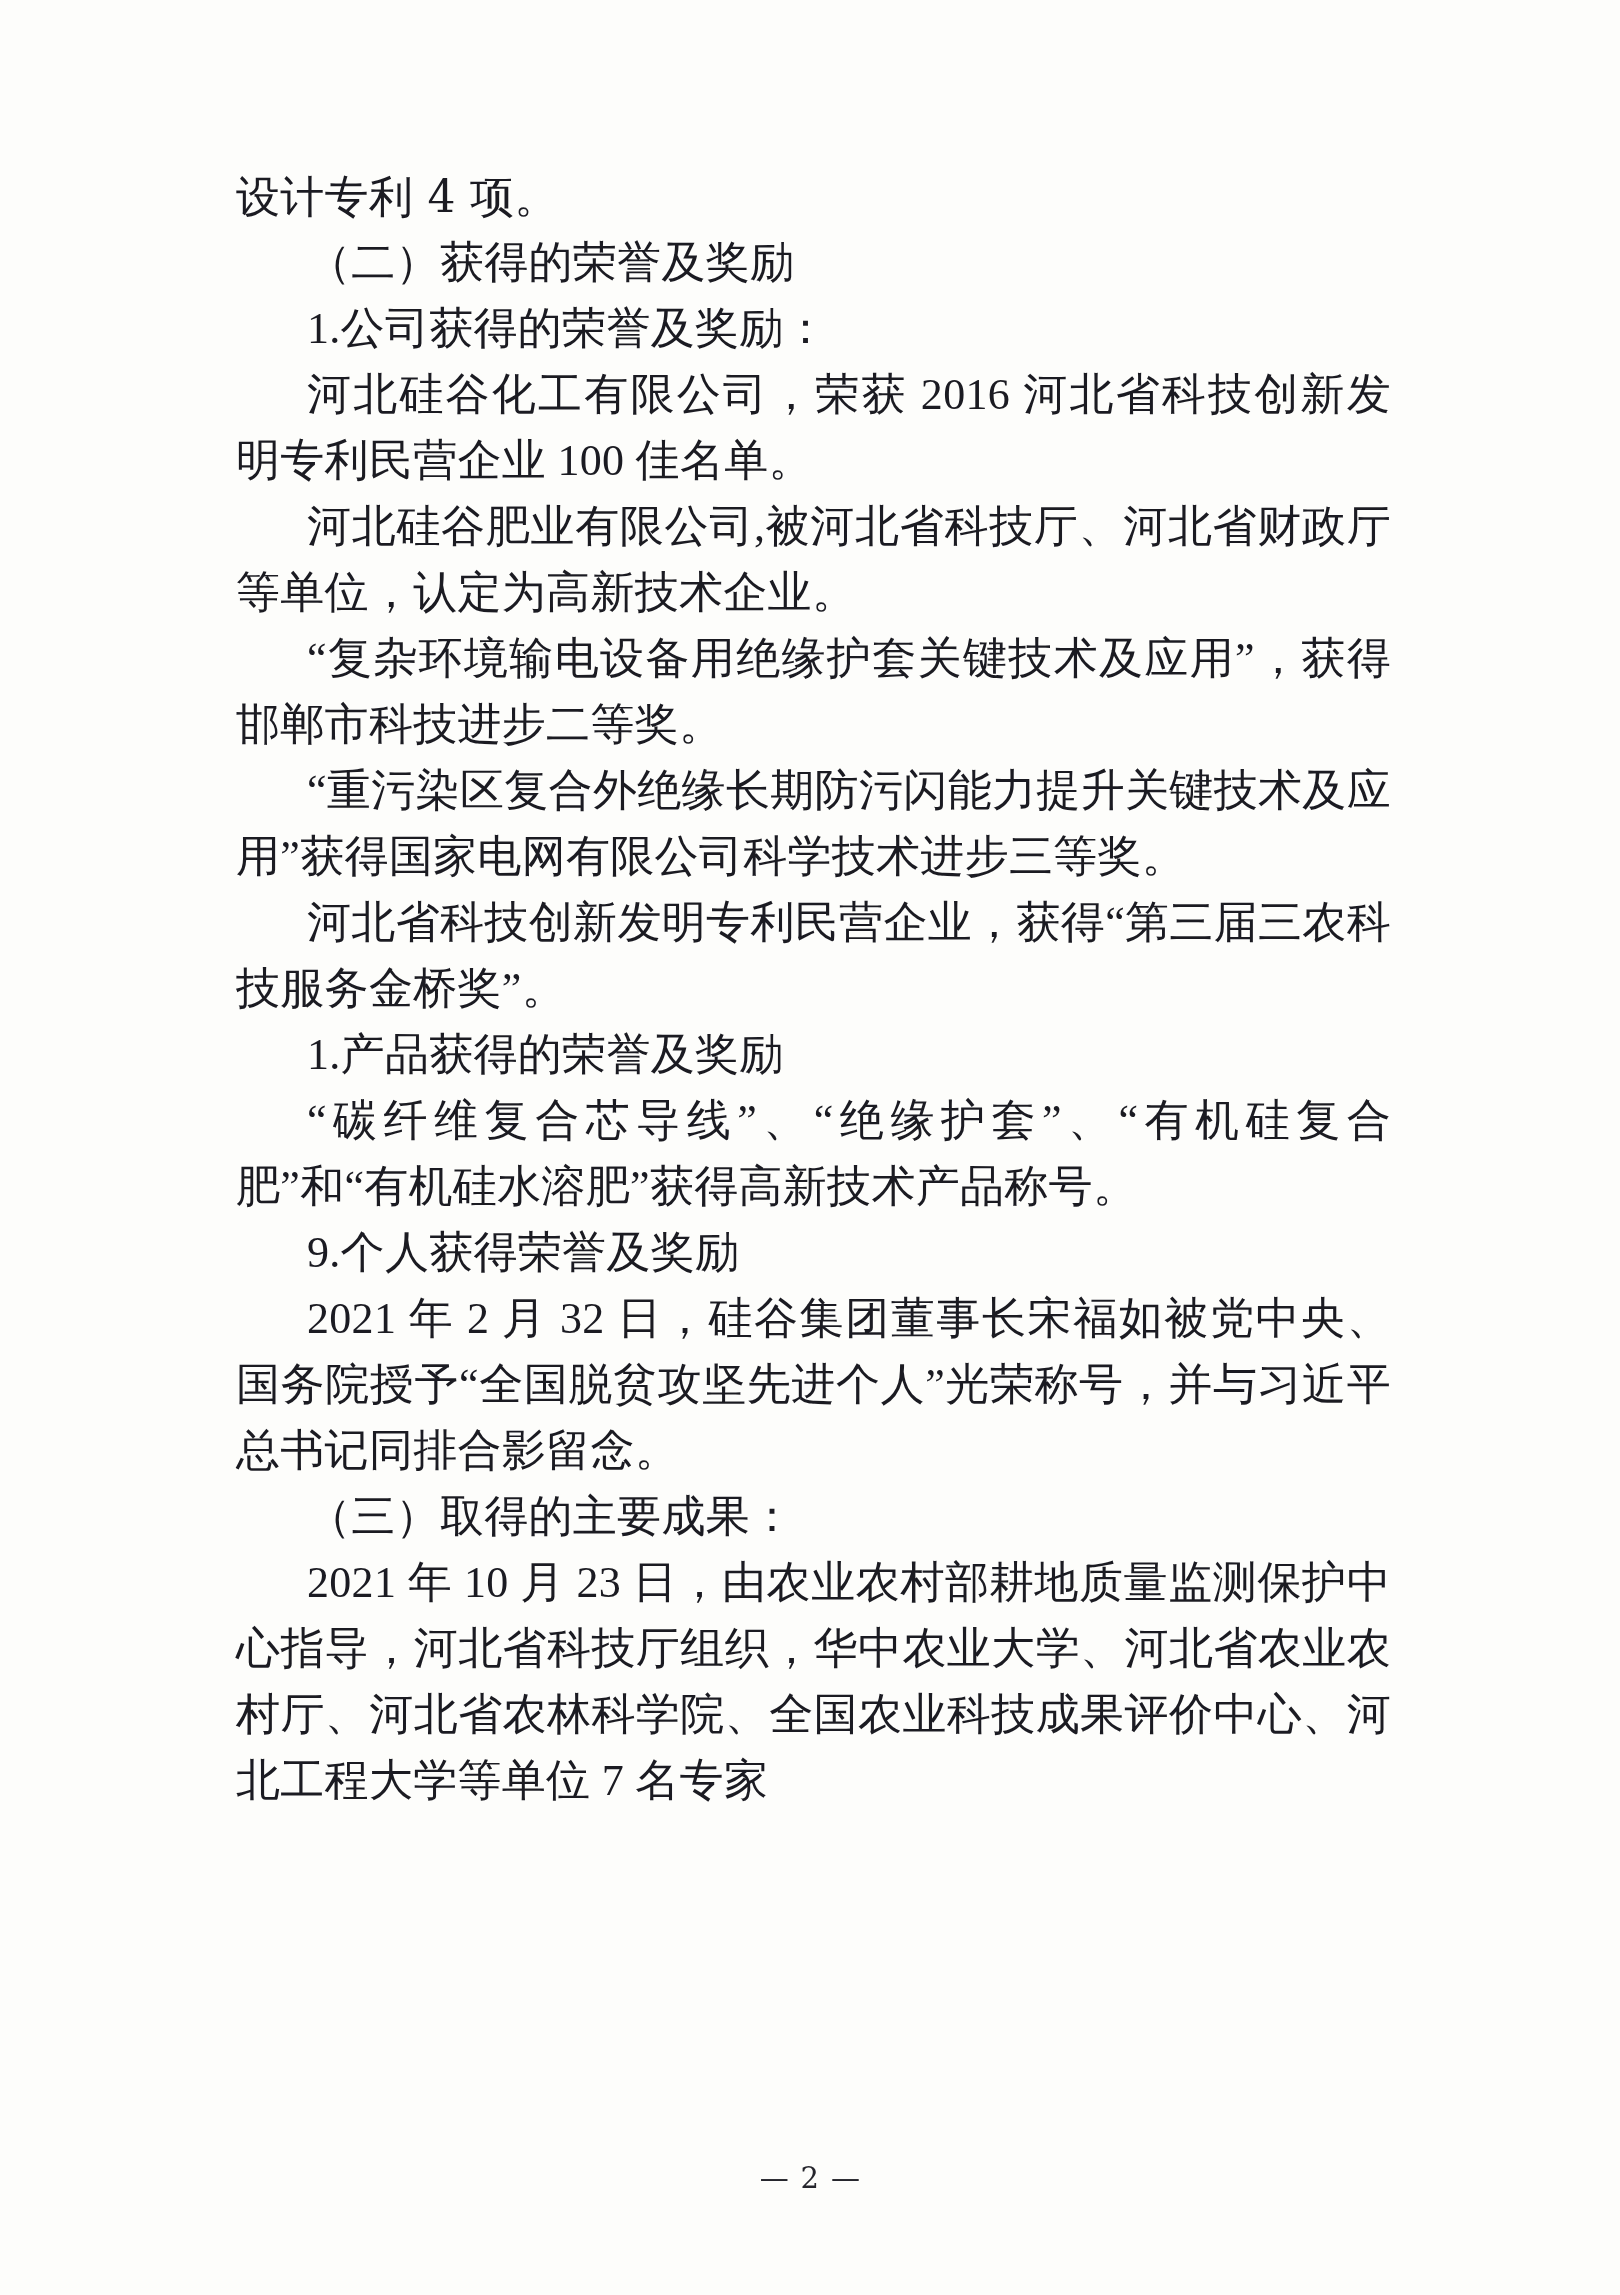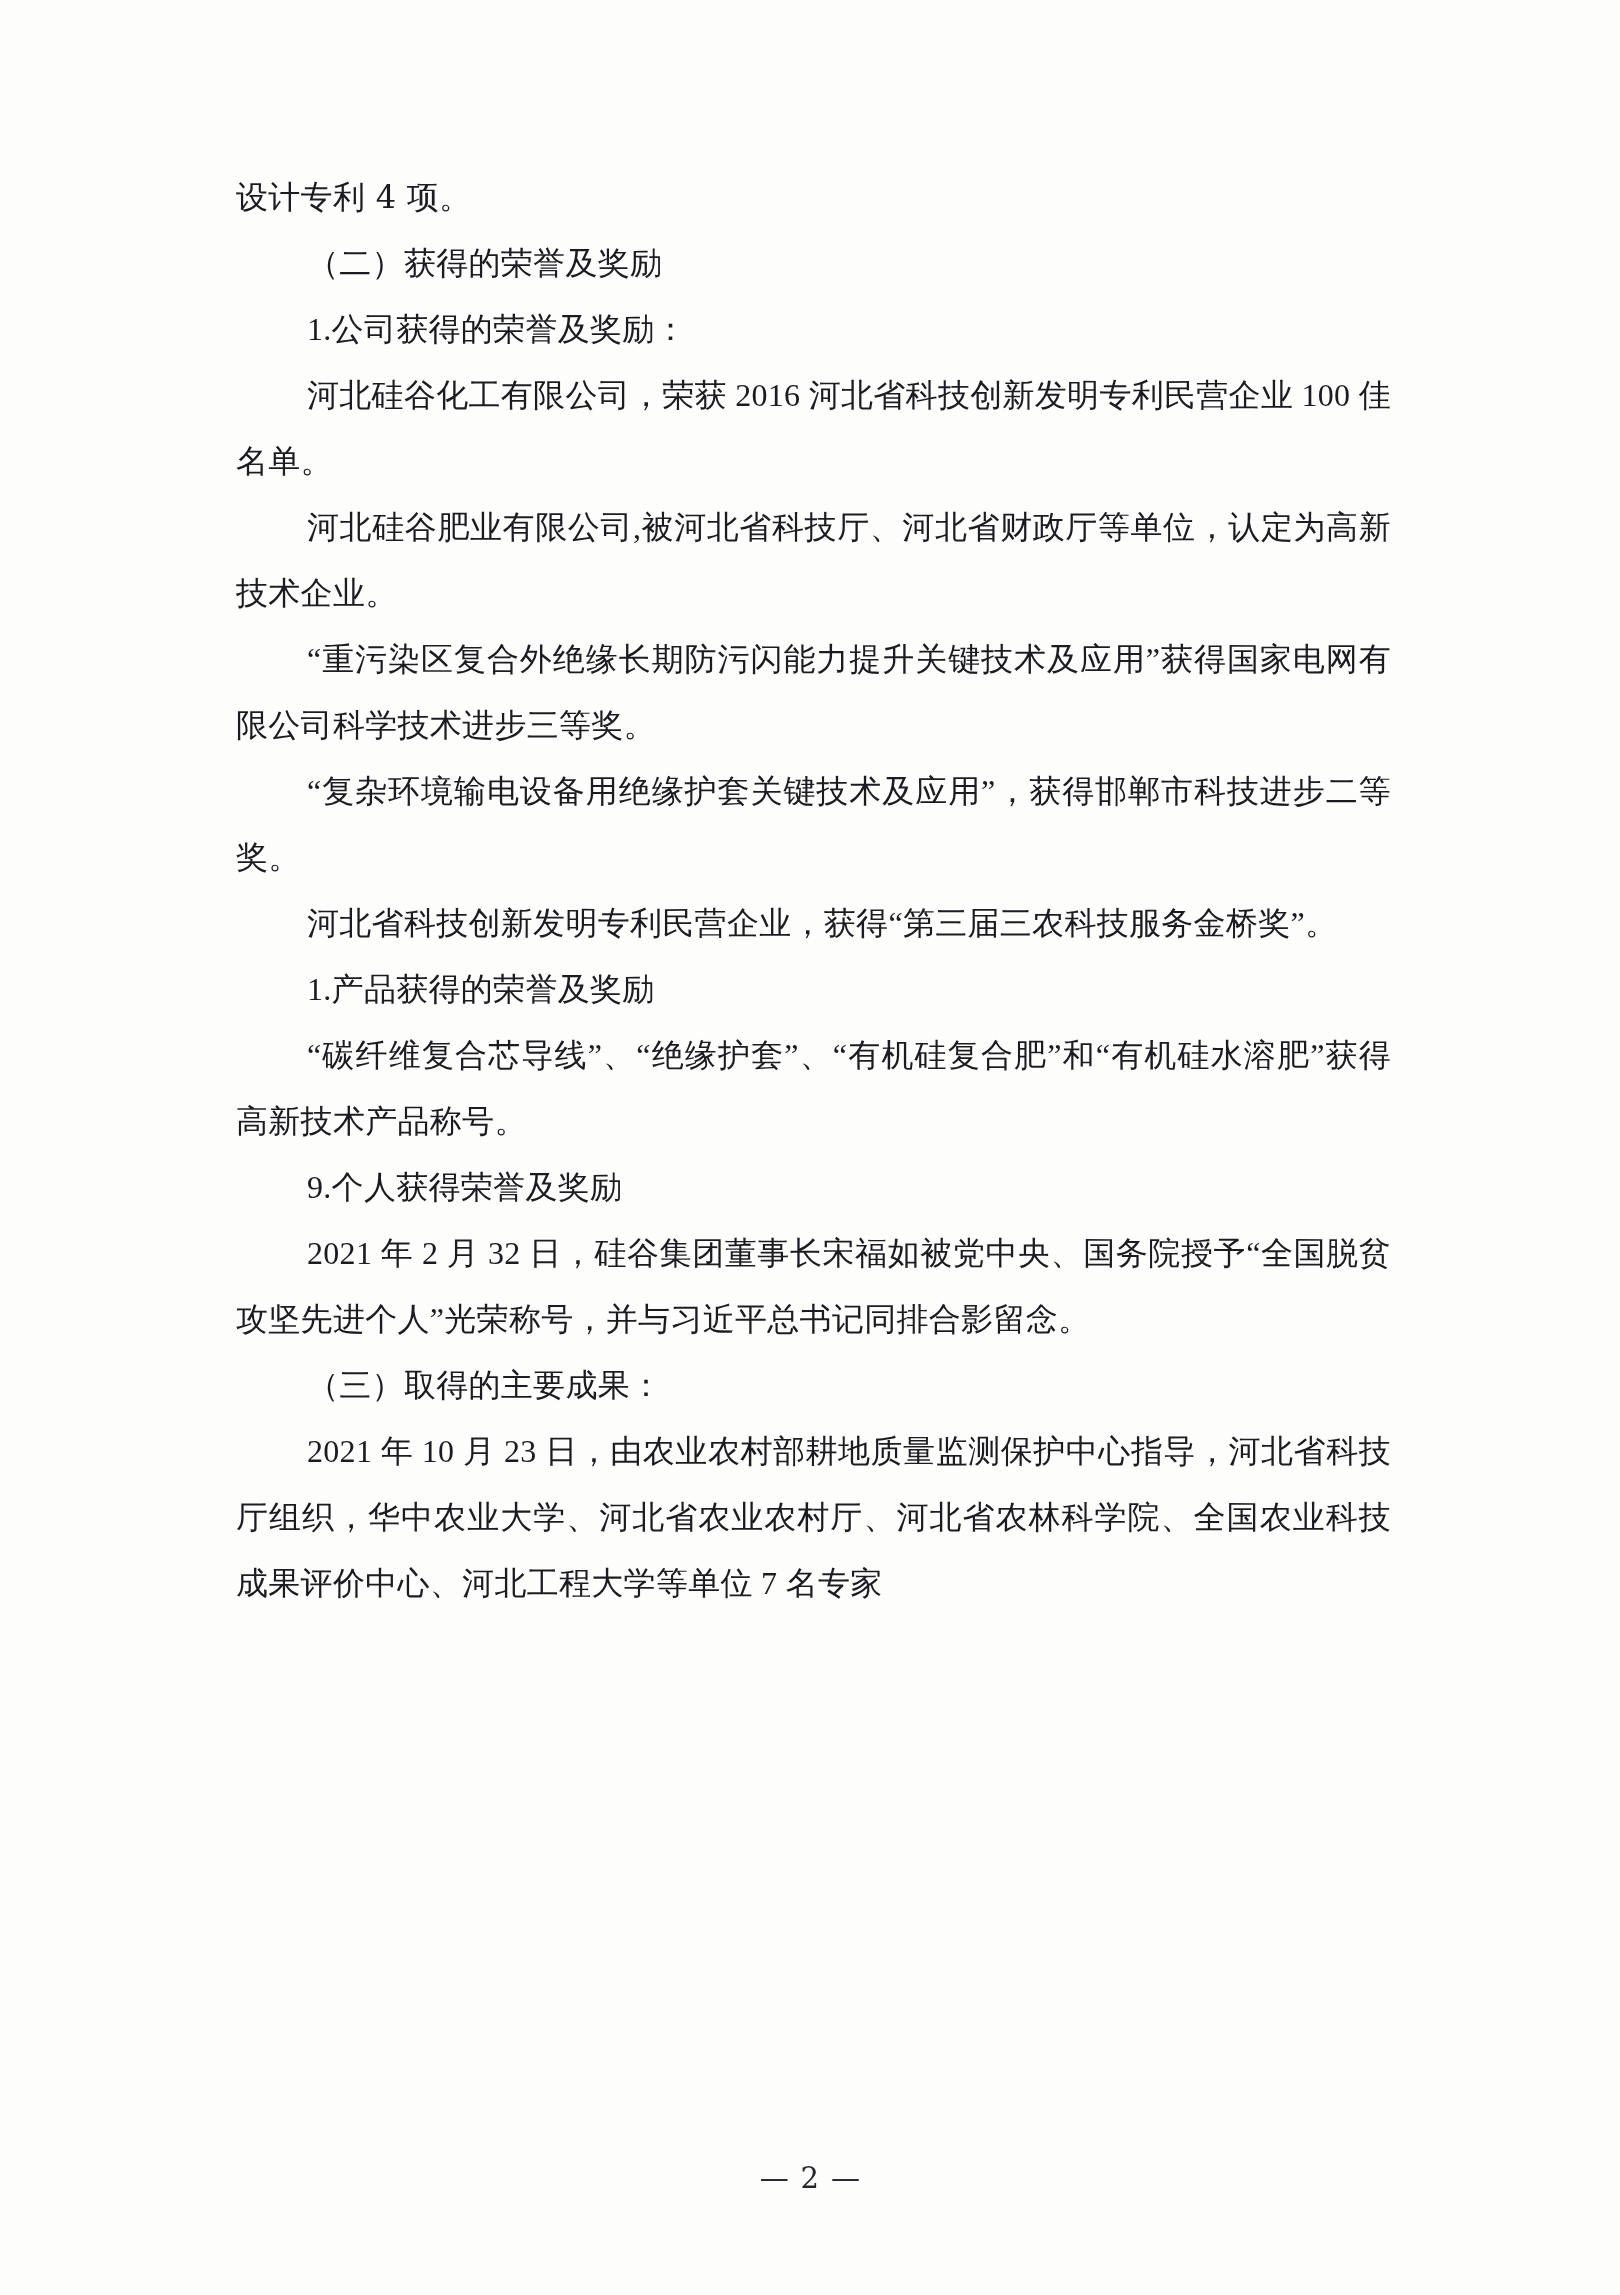--- a/index.html
+++ b/index.html
@@ -18,21 +18,21 @@
     box-sizing: border-box;
     overflow: hidden;
   }
   .page-inner {
     position: absolute;
     left: 236px;
     top: 164px;
     width: 1155px;
   }
   .para {
-    font-size: 32px;
+    font-size: 44px;
     line-height: 66px;
     color: #1b1b22;
     text-align: justify;
     text-justify: inter-ideograph;
     letter-spacing: 0.3px;
     margin: 0 0 0 0;
     white-space: pre-wrap;
     font-family: "DejaVu Serif", "Liberation Serif", serif;
   }
   .indent {
@@ -55,22 +55,22 @@
 <body>
 
 <div class="page">
   <div class="page-inner">
 
     <p class="para">设计专利 4 项。</p>
     <p class="para indent">（二）获得的荣誉及奖励</p>
     <p class="para indent">1.公司获得的荣誉及奖励：</p>
     <p class="para indent">河北硅谷化工有限公司，荣获 2016 河北省科技创新发明专利民营企业 100 佳名单。</p>
     <p class="para indent">河北硅谷肥业有限公司,被河北省科技厅、河北省财政厅等单位，认定为高新技术企业。</p>
+    <p class="para indent">“复杂环境输电设备用绝缘护套关键技术及应用”，获得邯郸市科技进步二等奖。</p>
     <p class="para indent">“重污染区复合外绝缘长期防污闪能力提升关键技术及应用”获得国家电网有限公司科学技术进步三等奖。</p>
-    <p class="para indent">“复杂环境输电设备用绝缘护套关键技术及应用”，获得邯郸市科技进步二等奖。</p>
     <p class="para indent">河北省科技创新发明专利民营企业，获得“第三届三农科技服务金桥奖”。</p>
     <p class="para indent">1.产品获得的荣誉及奖励</p>
     <p class="para indent">“碳纤维复合芯导线”、“绝缘护套”、“有机硅复合肥”和“有机硅水溶肥”获得高新技术产品称号。</p>
     <p class="para indent">9.个人获得荣誉及奖励</p>
     <p class="para indent">2021 年 2 月 32 日，硅谷集团董事长宋福如被党中央、国务院授予“全国脱贫攻坚先进个人”光荣称号，并与习近平总书记同排合影留念。</p>
     <p class="para indent">（三）取得的主要成果：</p>
     <p class="para indent">2021 年 10 月 23 日，由农业农村部耕地质量监测保护中心指导，河北省科技厅组织，华中农业大学、河北省农业农村厅、河北省农林科学院、全国农业科技成果评价中心、河北工程大学等单位 7 名专家</p>
 
   </div>
 

